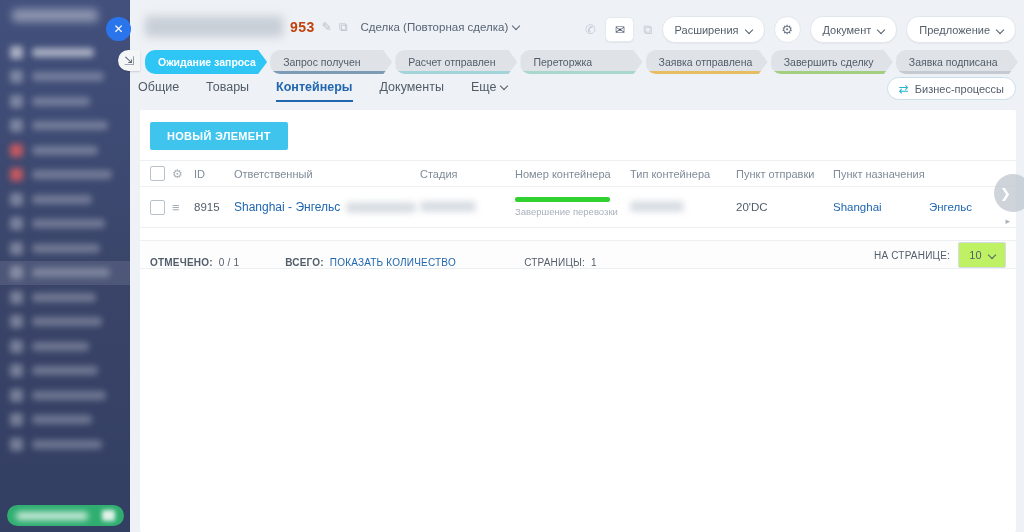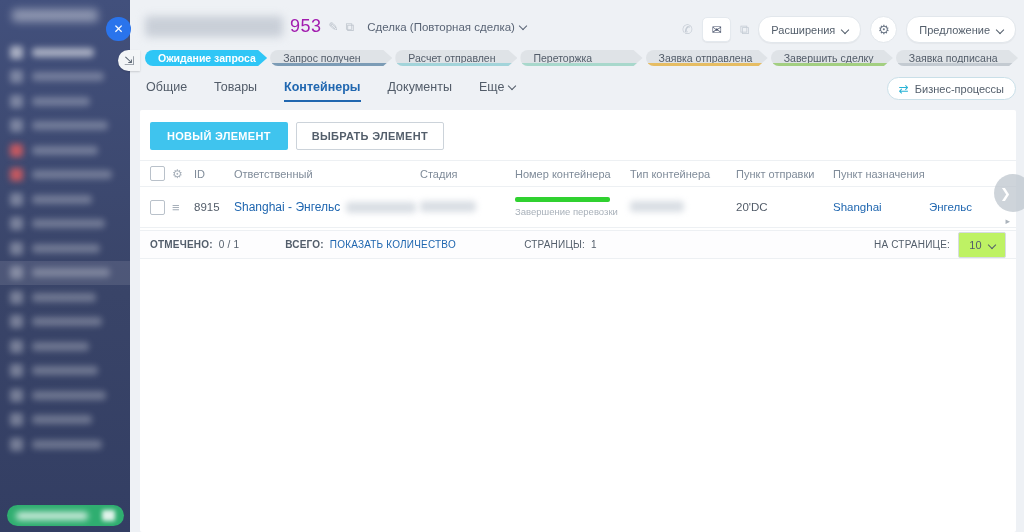--- a/index.html
+++ b/index.html
@@ -30,48 +30,48 @@
                 justify-content:center;font-size:12px;cursor:pointer;border-radius:13px}
   .pin-btn{position:absolute;left:118px;top:50px;width:22px;height:21px;background:#f3f5f7;
            border-radius:11px 0 0 11px;z-index:3;display:flex;align-items:center;justify-content:center;
            color:#5a6572;font-size:12px;cursor:pointer;box-shadow:0 1px 2px rgba(0,0,0,.15)}
 
   
   .main{position:absolute;left:130px;top:0;width:894px;height:532px}
 
   .titlebar{position:absolute;left:15px;top:16px;display:flex;align-items:center;gap:7px}
   .title-blur{width:138px;height:21px;background:#c9cfd8;filter:blur(4px);border-radius:4px}
-  .deal-number{font-size:18px;font-weight:400;color:#a21caf;letter-spacing:.5px}
+  .deal-number{font-size:14px;font-weight:700;color:#c2410c;letter-spacing:.5px}
   .mini-ic{color:#b9c0c9;font-size:12px;cursor:pointer}
   .deal-type{font-size:11.5px;color:#596475;margin-left:6px;cursor:pointer}
   .cv{display:inline-block;width:5px;height:5px;border-right:1.5px solid currentColor;
       border-bottom:1.5px solid currentColor;transform:rotate(45deg);vertical-align:2px;margin-left:5px}
 
   .top-actions{position:absolute;right:8px;top:16px;display:flex;align-items:center;gap:9px}
   .ta-ic{font-size:13px;color:#c5ccd5;cursor:pointer}
   .mail-card{width:27px;height:23px;background:#fff;border:1px solid #e4e9ee;border-radius:5px;
              display:flex;align-items:center;justify-content:center;font-size:12px;color:#49536b;
              box-shadow:0 1px 1px rgba(0,0,0,.05);cursor:pointer}
   .pill-btn{height:25px;background:#fff;border:1px solid #e2e7ec;border-radius:13px;display:flex;
             align-items:center;padding:0 12px;font-size:11px;color:#535e6b;gap:2px;cursor:pointer;
             box-shadow:0 1px 1px rgba(0,0,0,.04)}
   .gear-btn{width:25px;height:25px;border-radius:50%;background:#fff;border:1px solid #e2e7ec;
             display:flex;align-items:center;justify-content:center;font-size:13px;color:#6a7585;cursor:pointer}
 
   
-  .stages{position:absolute;left:15px;right:6px;top:50px;display:flex;gap:3px;height:16px}
+  .stages{position:absolute;left:15px;right:6px;top:50px;display:flex;gap:3px;height:24px}
   .stage{flex:1;position:relative;background:#dfe3e7;border-radius:10px 3px 3px 10px;
          clip-path:polygon(0 0,calc(100% - 9px) 0,100% 50%,calc(100% - 9px) 100%,0 100%);
          display:flex;align-items:center;padding-left:13px;box-sizing:border-box;
          font-size:10.5px;color:#525c69;cursor:pointer;overflow:hidden}
   .stage .stripe{position:absolute;left:0;right:0;bottom:0;height:3px}
   .stage.active{background:#2fc6f6;color:#fff;font-weight:700}
 
   
-  .tabs{position:absolute;left:16px;top:80px;display:flex;gap:27px;font-size:12.5px;color:#525c69}
+  .tabs{position:absolute;left:8px;top:80px;display:flex;gap:27px;font-size:12.5px;color:#525c69}
   .tab{cursor:pointer;padding-bottom:6px}
   .tab.active{color:#2067b0;font-weight:700;border-bottom:2px solid #2067b0}
   .bp-pill{position:absolute;right:8px;top:77px;height:21px;border:1px solid #c9dfe8;border-radius:12px;
            background:#fff;display:flex;align-items:center;gap:6px;padding:0 11px;font-size:11px;
            color:#535e6b;cursor:pointer}
   .bp-ic{color:#29b3d6;font-size:12px}
 
   
   .panel{position:absolute;left:10px;right:8px;top:110px;bottom:0;background:#fff;border-radius:2px}
   .toolbar{display:flex;gap:8px;padding:12px 6px 10px 10px}
@@ -94,22 +94,22 @@
   .cell-name{display:flex;align-items:center;gap:6px;font-size:12px}
   .blob{background:#d9dee4;filter:blur(3px);border-radius:4px;height:11px}
   .stagebar{width:95px;height:5px;background:#30d130;border-radius:2px}
   .stagelbl{font-size:9.5px;color:#a9b1ba;margin-top:4px}
 
   .scroll-chip{position:absolute;right:-16px;top:64px;width:38px;height:38px;border-radius:50%;
                background:rgba(190,198,206,.75);display:flex;align-items:center;color:#fff;
                padding-left:6px;box-sizing:border-box;font-size:13px;cursor:pointer;z-index:2}
   .mini-marker{position:absolute;right:6px;top:106px;color:#aab2bb;font-size:9px;cursor:pointer}
 
-  .pager{margin-top:2px;height:27px;border-top:1px solid #edf0f3;border-bottom:1px solid #edf0f3;
-         display:flex;align-items:center;padding:0 10px;font-size:10px;color:#535e6b;
+  .pager{margin-top:12px;height:27px;border-top:1px solid #edf0f3;border-bottom:1px solid #edf0f3;
+         display:flex;align-items:flex-end;padding:0 10px;font-size:10px;color:#535e6b;
          text-transform:uppercase;letter-spacing:.2px;position:relative;background:#fdfdfe}
   .pager .grp{display:flex;gap:6px;align-items:center}
   .pager .total{margin-left:46px}
   .pager .pages{position:absolute;left:48%;transform:translateX(-50%)}
   .pager .right{margin-left:auto;display:flex;align-items:center;gap:8px}
   .pp-select{width:46px;height:24px;border:1px solid #d6dce1;border-radius:2px;background:#bef264;
              display:flex;align-items:center;justify-content:center;gap:7px;font-size:11px;
              color:#535e6b;cursor:pointer}
 </style>
 </head>
@@ -215,20 +215,24 @@
       </span>
     <span class="ta-ic">⧉</span>
     <div class="pill-btn">
       <span>Расширения</span>
         <span class="cv"></span>
     </div>
     <div class="gear-btn">
         <span>⚙</span>
       </div>
     <div class="pill-btn">
+      <span>Документ</span>
+        <span class="cv"></span>
+    </div>
+    <div class="pill-btn">
       <span>Предложение</span>
         <span class="cv"></span>
     </div>
   </div>
 
   <div class="stages">
     <div class="stage active">
         <span>Ожидание запроса</span>
       </div>
     <div class="stage">
@@ -265,21 +269,20 @@
     <div class="tab"><span>Еще</span><span class="cv"></span></div>
   </div>
   <div class="bp-pill">
     <span class="bp-ic">⇄</span>
     <span>Бизнес-процессы</span>
   </div>
 
   <div class="panel">
     <div class="toolbar">
       <button class="btn-primary">НОВЫЙ ЭЛЕМЕНТ</button>
-      <button class="btn-secondary">ВЫБРАТЬ ЭЛЕМЕНТ</button>
     </div>
 
     <div class="grid thead">
       <span class="chk"></span>
       <span class="hgear">⚙</span>
       <span>ID</span>
       <span>Ответственный</span>
       <span>Стадия</span>
       <span>Номер контейнера</span>
       <span>Тип контейнера</span>

